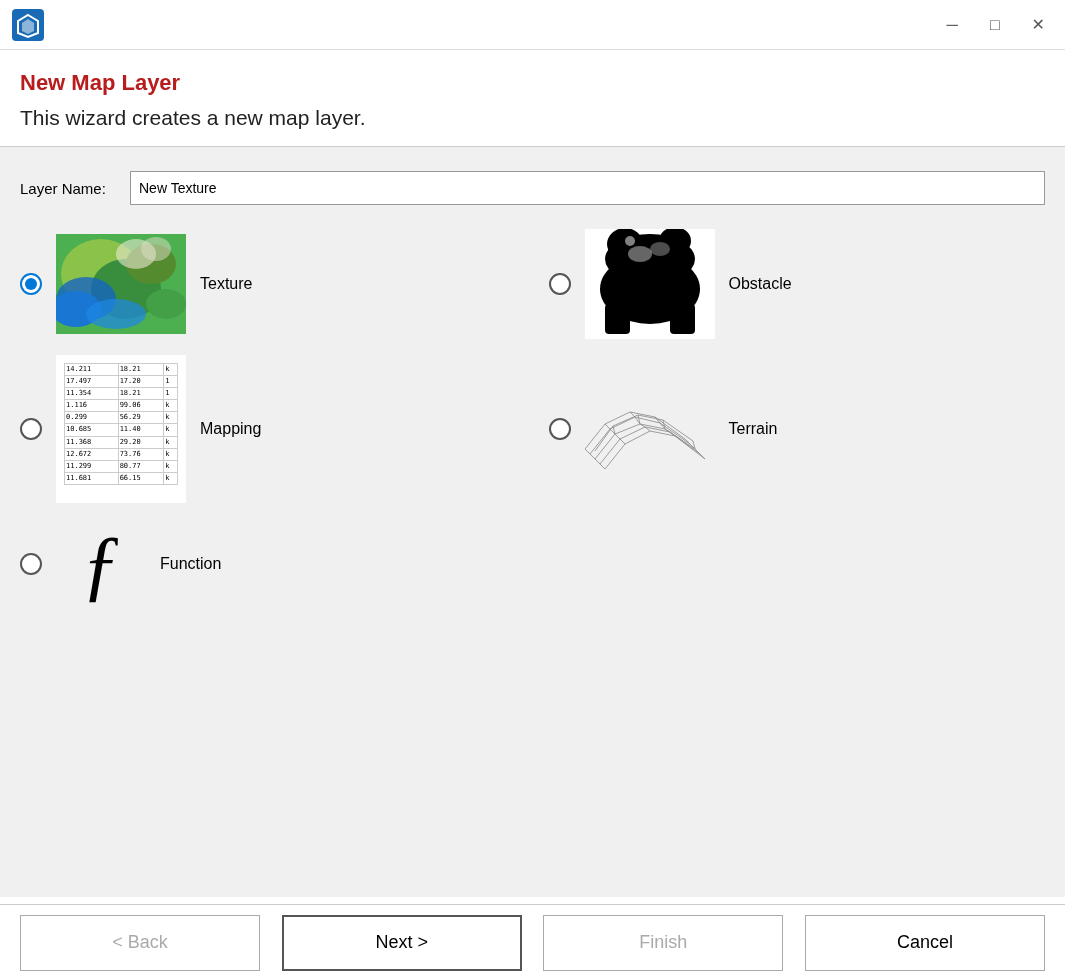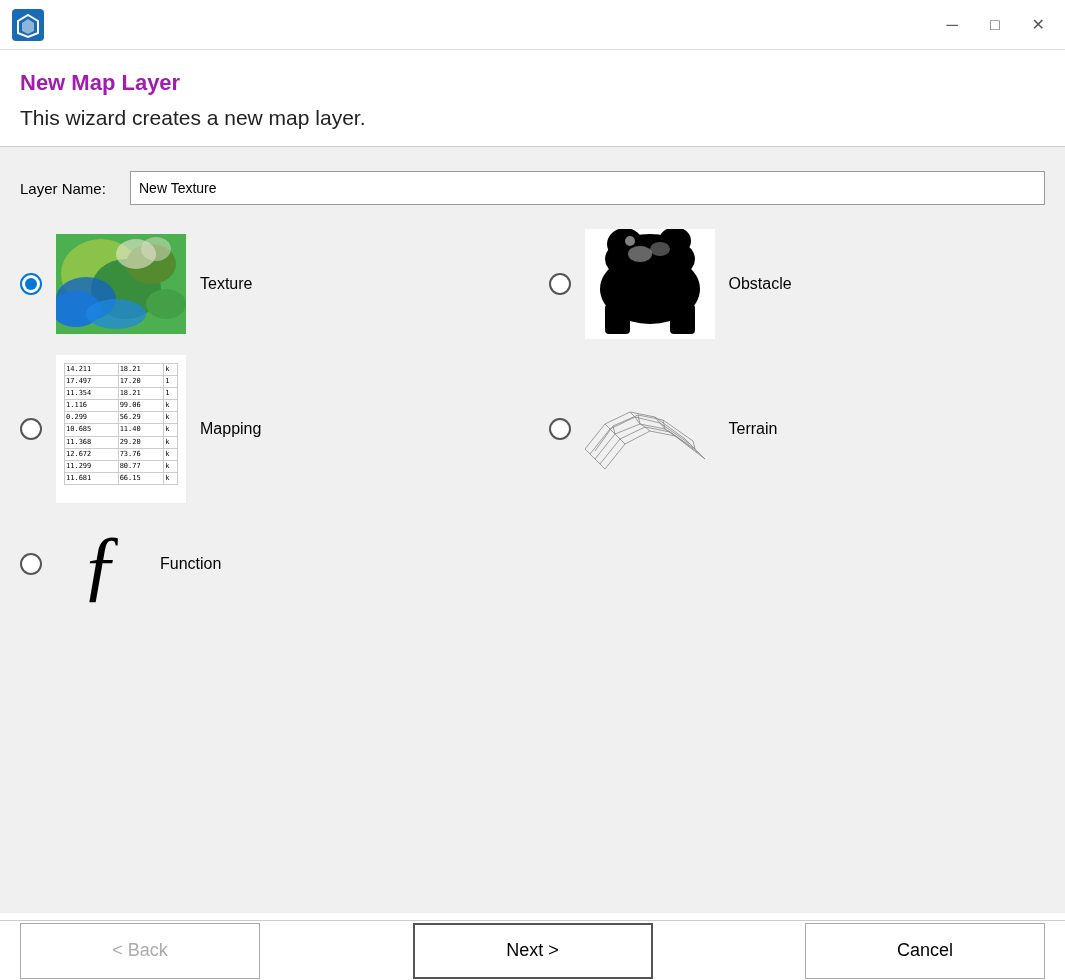--- a/index.html
+++ b/index.html
@@ -56,21 +56,21 @@
 
     
     .header-section {
       padding: 20px 20px 16px 20px;
       background: #fff;
       border-bottom: 1px solid #ccc;
     }
     .page-title {
       font-size: 22px;
       font-weight: 700;
-      color: #a21caf;
+      color: #b91c1c;
       margin-bottom: 10px;
     }
     .page-subtitle {
       font-size: 21px;
       color: #222;
     }
 
     
     .content-section {
       flex: 1;
@@ -202,21 +202,21 @@
     }
 
     
     .footer {
       display: flex;
       justify-content: space-between;
       align-items: center;
       padding: 16px 20px;
       background: #fff;
       border-top: 1px solid #ccc;
-      height: 60px;
+      height: 76px;
       margin-top: 7px;
     }
 
     .footer-btn {
       height: 56px;
       width: 240px;
       font-size: 18px;
       border: 1px solid #aaa;
       background: #fff;
       cursor: pointer;
@@ -428,16 +428,17 @@
         </div>
         <span class="option-label">Function</span>
       </div>
 
     </div>
   </div>
 
   <div class="footer">
     <button class="footer-btn" disabled="">&lt; Back</button>
     <button class="footer-btn primary">Next &gt;</button>
+    <button class="footer-btn" disabled="">Finish</button>
     <button class="footer-btn cancel-btn">Cancel</button>
   </div>
 
 </div>
 
 </body></html>

